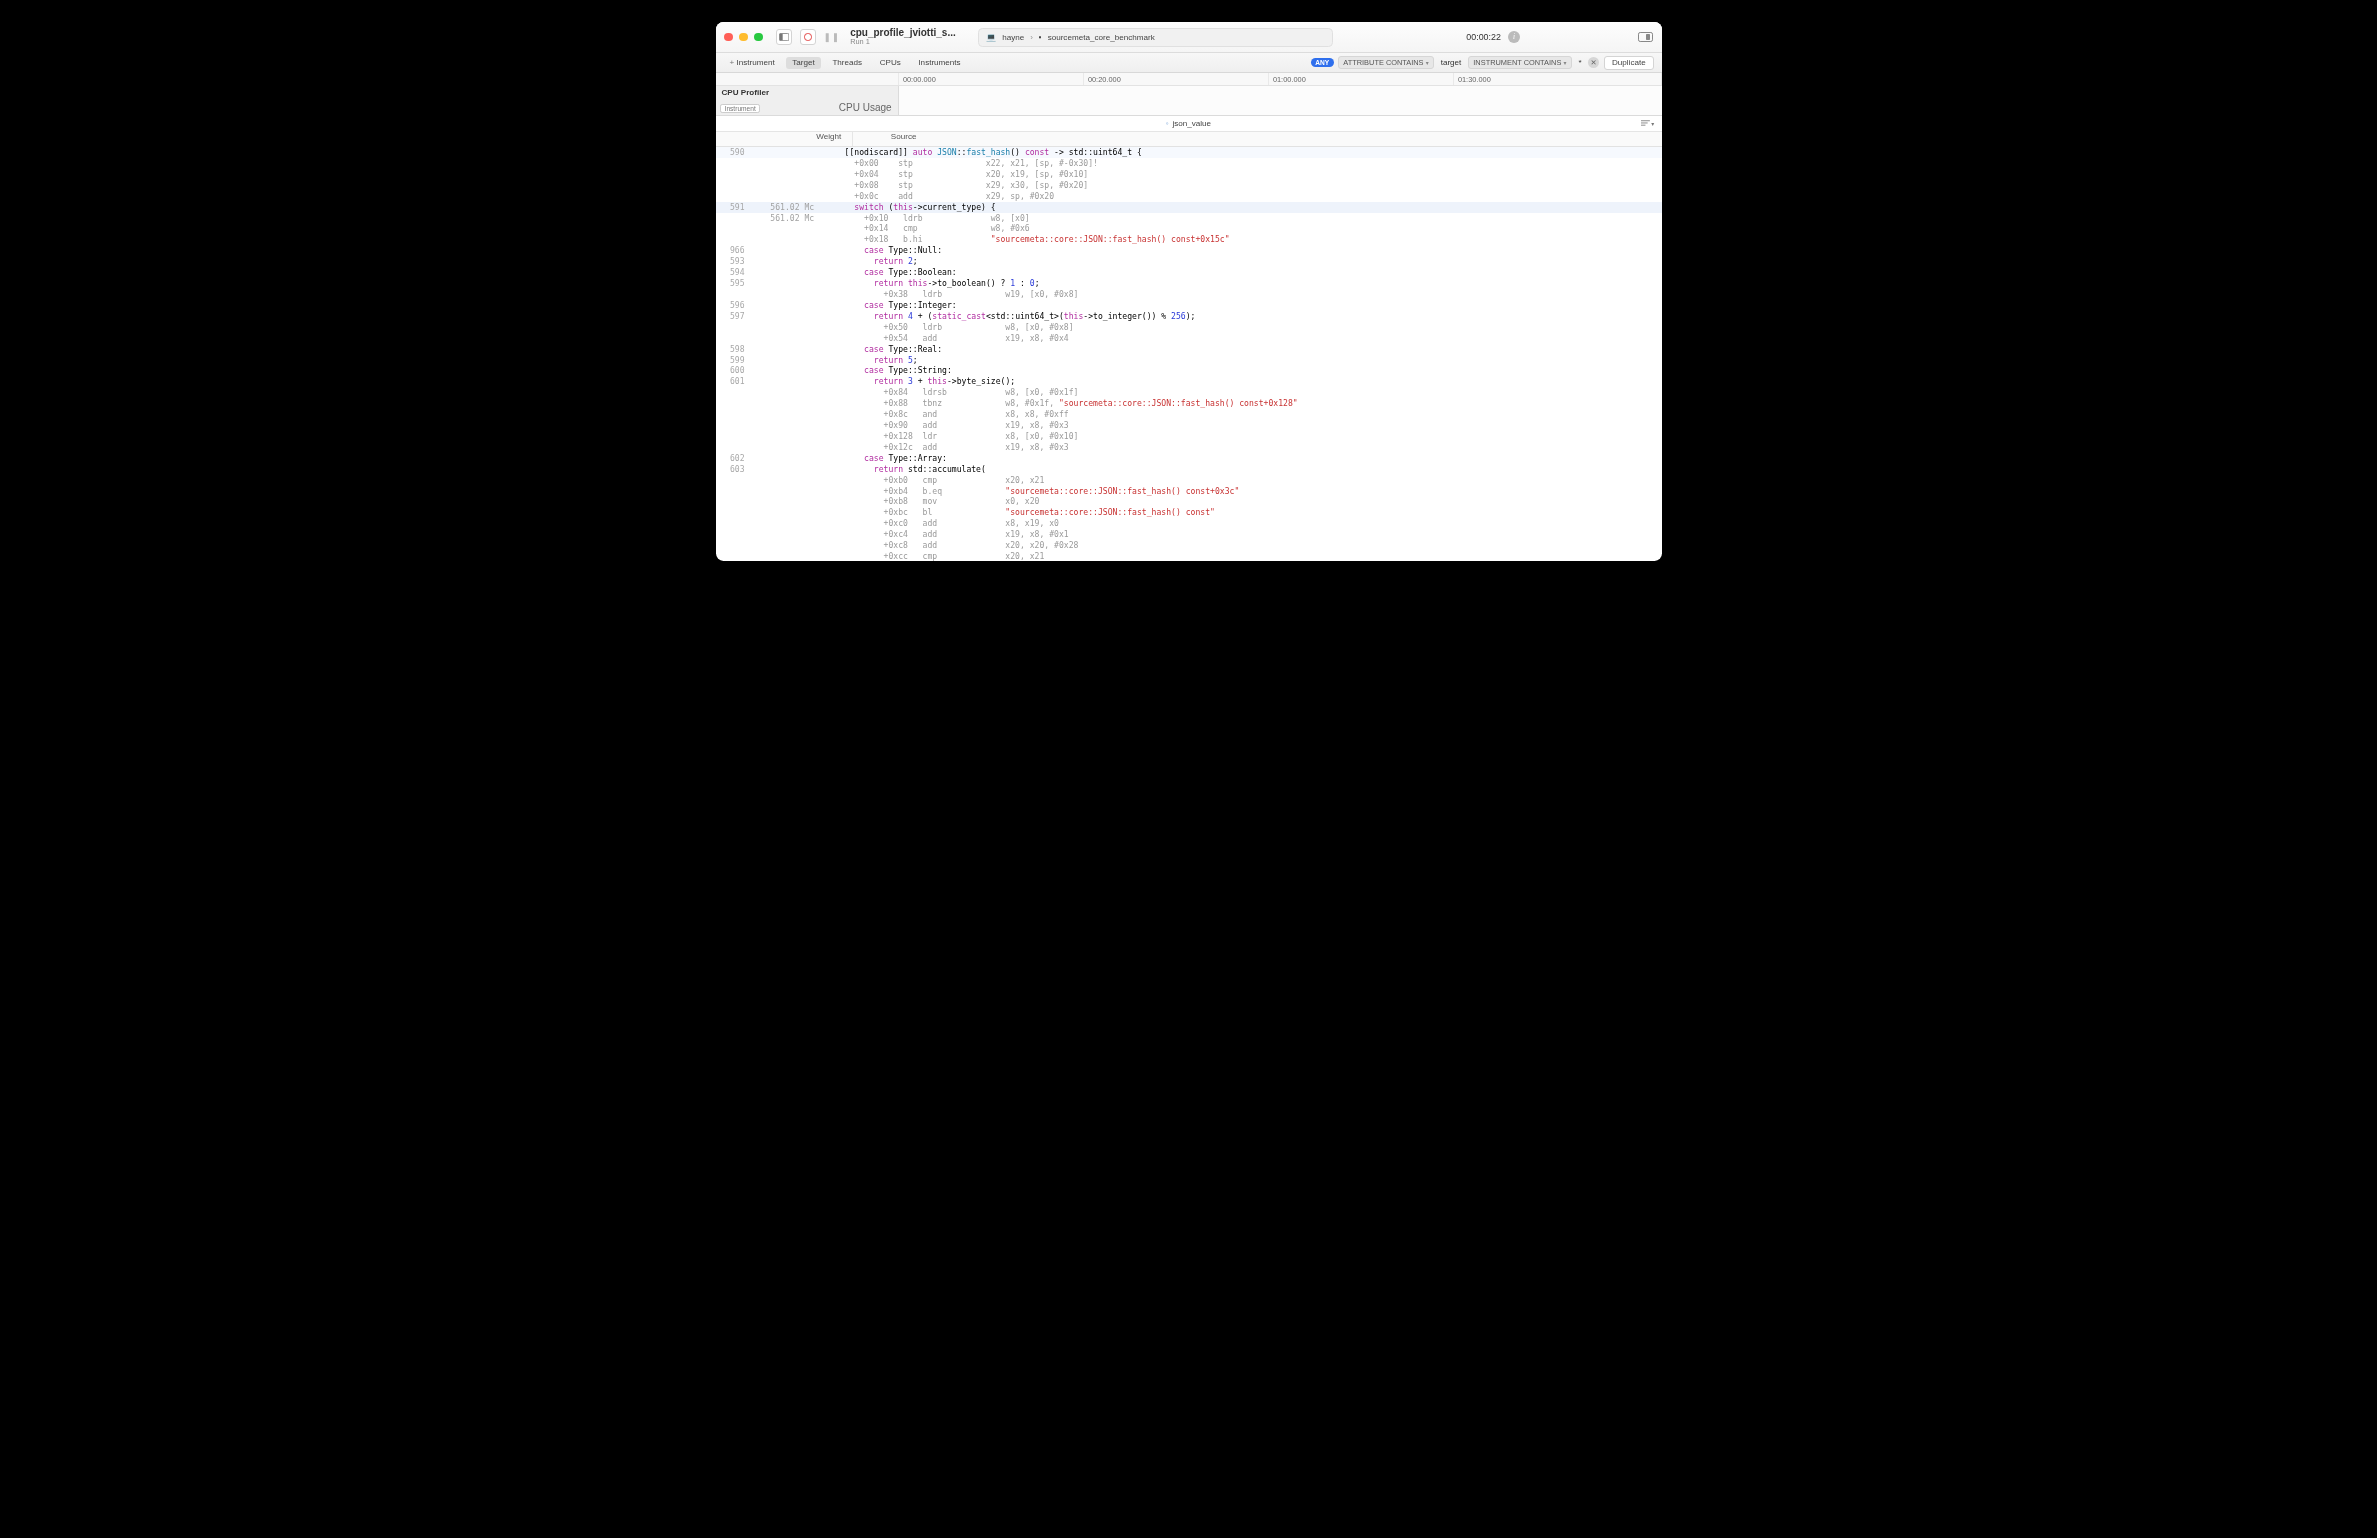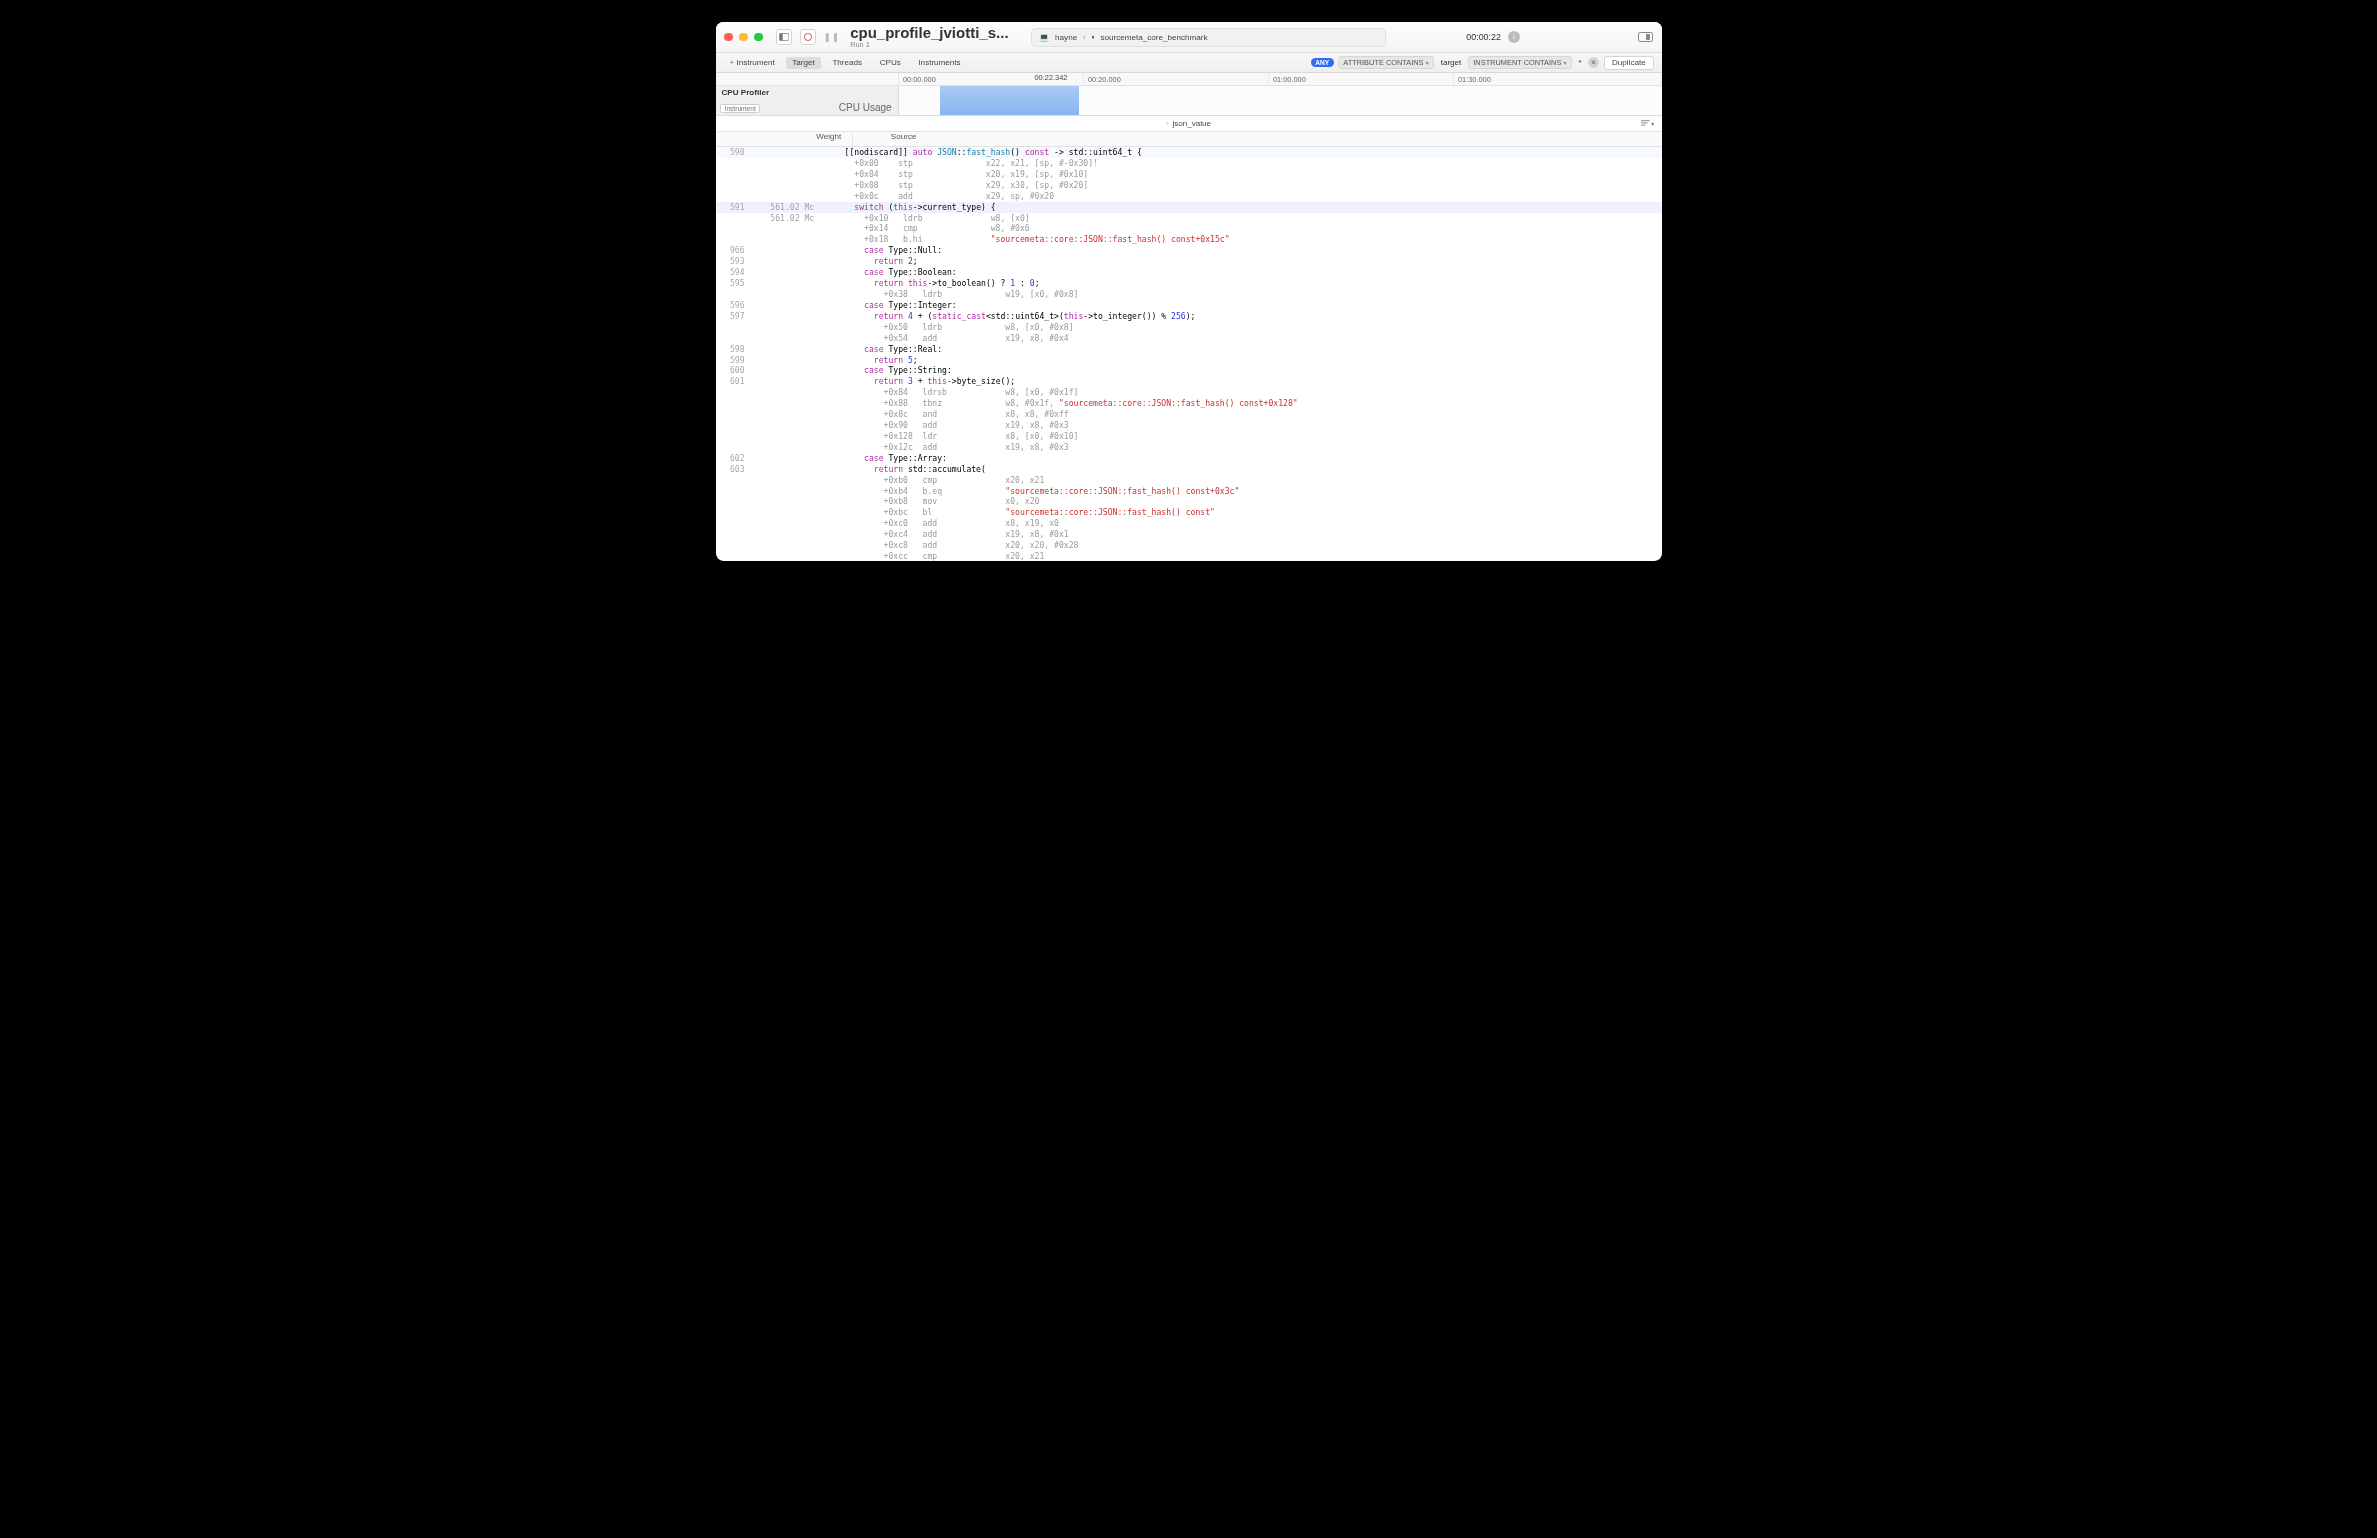--- a/index.html
+++ b/index.html
@@ -37,21 +37,21 @@
   width: 16.3px; height: 16.3px;
   border: 0.7px solid #d4d4d4;
   border-radius: 3px;
   background: #fff;
   display:flex; align-items:center; justify-content:center;
   color:#666;
 }
 .rec-dot { width:7.4px;height:7.4px;border:1.5px solid #e34545;border-radius:50%; }
 .pause { color:#bbb; font-size:8.9px; letter-spacing:0.7px; }
 .title-col { margin-left:3px; line-height:1.1; }
-.title-col .t { font-size:15px; font-weight:600; color:#333;text-align:right; }
+.title-col .t { font-size:10px; font-weight:600; color:#333;text-align:right; }
 .title-col .s { font-size:7.4px; color:#888; }
 .target-pill {
   flex: 0 0 auto;
   min-width:355px;
   background:#f1f1f1;
   border:0.7px solid #e0e0e0;
   border-radius:4.4px;
   height:19px;
   display:flex; align-items:center;
   padding:0 7.4px; gap:5.9px;
@@ -260,24 +260,20 @@
     <div class="cell" style="width:185px"><span>01:00.000</span></div>
     <div class="cell" style="flex:1"><span>01:30.000</span></div>
   </div>
 
   <div class="track">
     <div class="label">
 
       <div class="name">CPU Profiler</div>
       <div class="inst">Instrument</div>
       <div class="usage">CPU Usage</div>
-    </div>
-    <div class="plot">
-      <div class="time-x">00:22.342</div>
-      <div class="bar"></div>
     </div>
   </div>
 
 
   <div class="filetab">
     <span class="c-icon">◦</span>
     <span>json_value</span>
     <div class="sort">
       <svg width="8.9" height="7.4" viewBox="0 0 12 10">
           <path d="M0 1h12M0 4h9M0 7h6" stroke="#888" stroke-width="1.3"></path>

